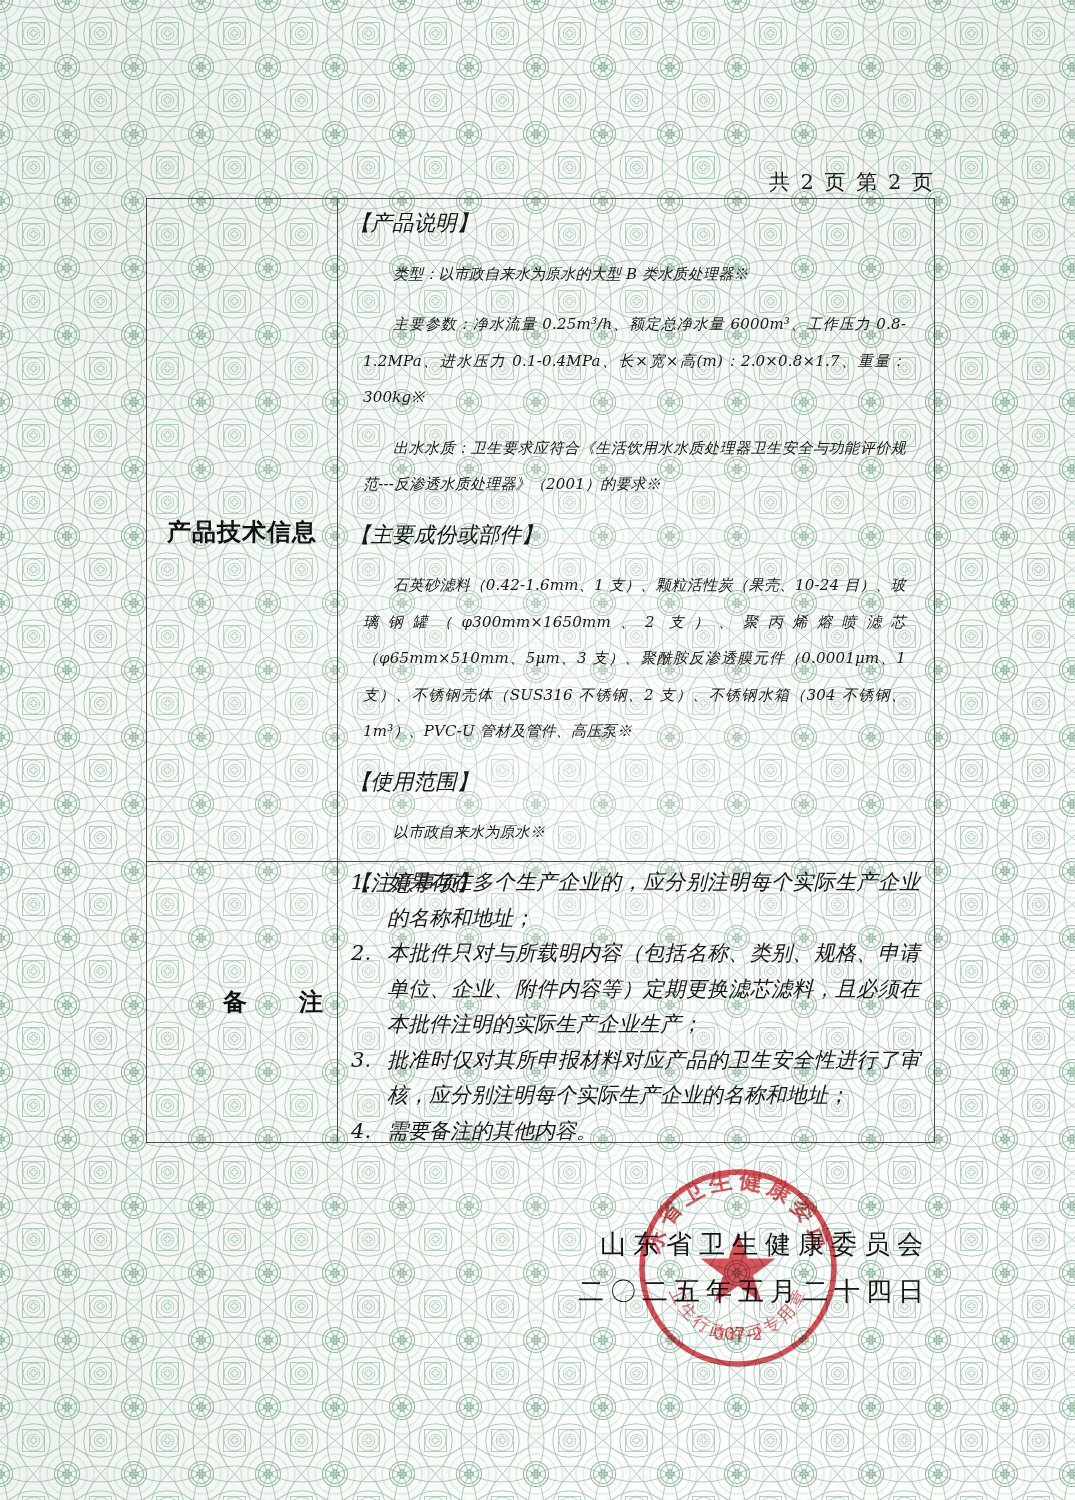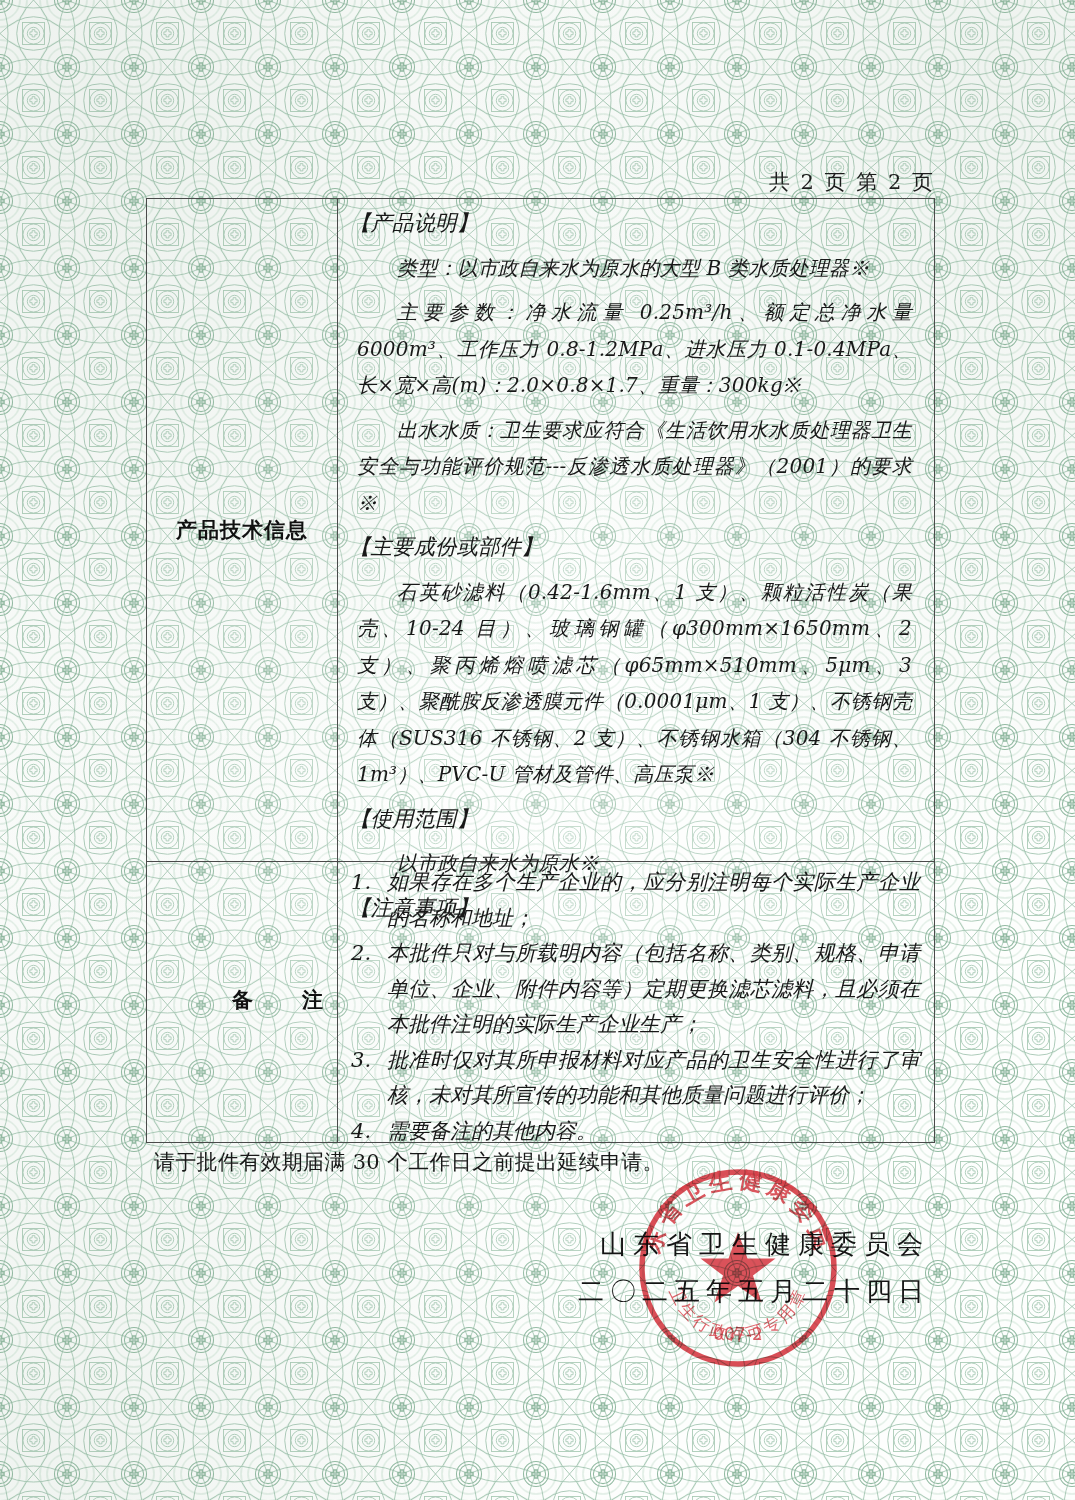--- a/index.html
+++ b/index.html
@@ -66,45 +66,45 @@
     left:0;right:0;top:662px;
     height:0;border-top:1.5px solid #4a4a4a;
   }
 
   .rowlabel{
     position:absolute;
     left:0;width:190px;
     text-align:center;
     font-family:"DejaVu Sans","Liberation Sans",sans-serif;
     font-weight:bold;
-    font-size:21px;
+    font-size:24px;
     color:#111;
     letter-spacing:1px;
   }
   #lbl-tech{top:317px;}
   #lbl-remark{top:787px;letter-spacing:14px;text-indent:14px;text-align:right;}
 
   .cell{
     position:absolute;
     left:190px;right:0;
     box-sizing:border-box;
     padding:6px 14px 4px 12px;
     font-family:"DejaVu Serif","Liberation Serif",serif;
     color:#181818;
     font-style:italic;
   }
   #cell-tech{top:0;height:662px;}
   #cell-remark{top:662px;bottom:0;padding-top:4px;}
 
   .p{
-    font-size:20px;
+    font-size:15px;
     line-height:36.5px;
     text-align:justify;
     text-justify:inter-ideograph;
-    margin:8px;
+    margin:14px;
     letter-spacing:.2px;
   }
   .p.ind{text-indent:2em;}
   .sec{font-size:21.5px;line-height:36.5px;margin:0;font-weight:normal;}
 
   
   ol.notes{
     margin:0;padding:0;
     list-style:none;
     counter-reset:n;
@@ -236,27 +236,26 @@
       <p class="p ind">石英砂滤料（0.42-1.6mm、1 支）、颗粒活性炭（果壳、10-24 目）、玻璃钢罐（φ300mm×1650mm、2 支）、聚丙烯熔喷滤芯（φ65mm×510mm、5μm、3 支）、聚酰胺反渗透膜元件（0.0001μm、1 支）、不锈钢壳体（SUS316 不锈钢、2 支）、不锈钢水箱（304 不锈钢、1m³）、PVC-U 管材及管件、高压泵※</p>
       <p class="sec">【使用范围】</p>
       <p class="p ind">以市政自来水为原水※</p>
       <p class="sec">【注意事项】</p>
     </div>
 
     <div class="cell" id="cell-remark">
       <ol class="notes" id="notes-list">
           <li>如果存在多个生产企业的，应分别注明每个实际生产企业的名称和地址；</li>
           <li>本批件只对与所载明内容（包括名称、类别、规格、申请单位、企业、附件内容等）定期更换滤芯滤料，且必须在本批件注明的实际生产企业生产；</li>
-          <li>批准时仅对其所申报材料对应产品的卫生安全性进行了审核，未对其所宣传的功能和其他质量问题进行评价；</li>
+          <li>批准时仅对其所申报材料对应产品的卫生安全性进行了审核，应分别注明每个实际生产企业的名称和地址；</li>
           <li>需要备注的其他内容。</li>
         </ol>
     </div>
   </div>
 
-  <div id="footnote">请于批件有效期届满 30 个工作日之前提出延续申请。</div>
 
   <div class="signline" id="sign-org">山东省卫生健康委员会</div>
   <div class="signline" id="sign-date">二〇二五年五月二十四日</div>
 
   <svg id="seal" viewBox="0 0 212 212" xmlns="http://www.w3.org/2000/svg">
     <defs>
       <path id="arcTop" d="M 26,106 A 80,80 0 0 1 186,106" fill="none"></path>
       <path id="arcBot" d="M 34,106 A 72,72 0 0 0 178,106" fill="none"></path>
     </defs>
     <g stroke="#d5303a" fill="none" stroke-width="5.5" opacity="0.92">

